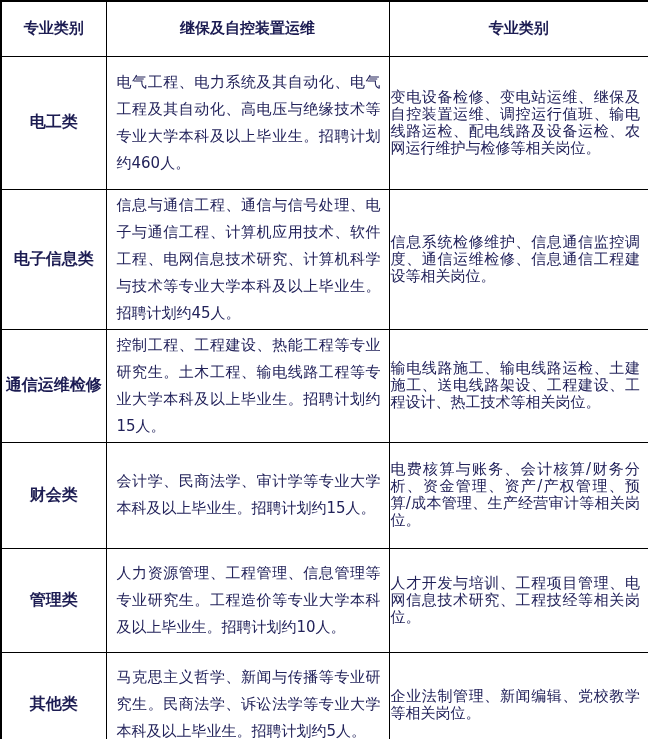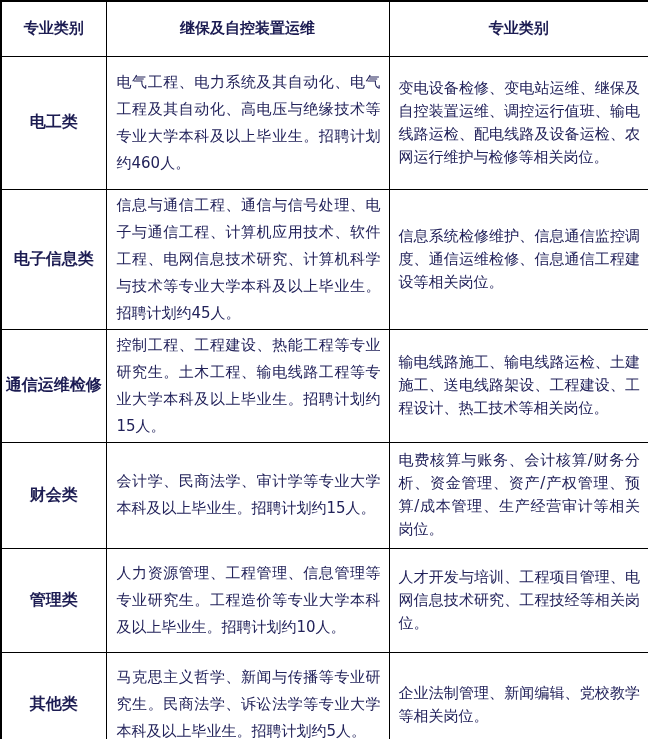--- a/index.html
+++ b/index.html
@@ -61,24 +61,24 @@
   }
   td.cell-majors {
     font-size: 15px;
     line-height: 27px;
     text-align: justify;
     vertical-align: middle;
     padding: 2px 8px 2px 10px;
   }
   td.cell-positions {
     font-size: 15px;
-    line-height: 23px;
+    line-height: 17px;
     text-align: justify;
     vertical-align: middle;
-    padding: 2px 8px 2px 9px;
+    padding: 2px 8px 2px 1px;
   }
 </style>
 </head>
 <body>
 
 <div class="page">
   <table class="recruit">
     <colgroup>
       <col class="c-category">
       <col class="c-majors">

